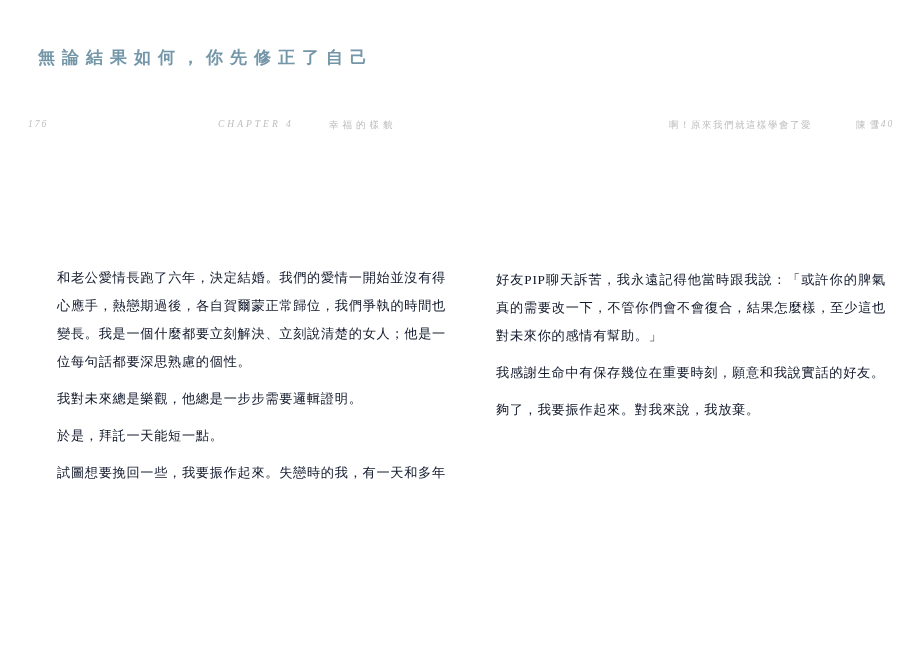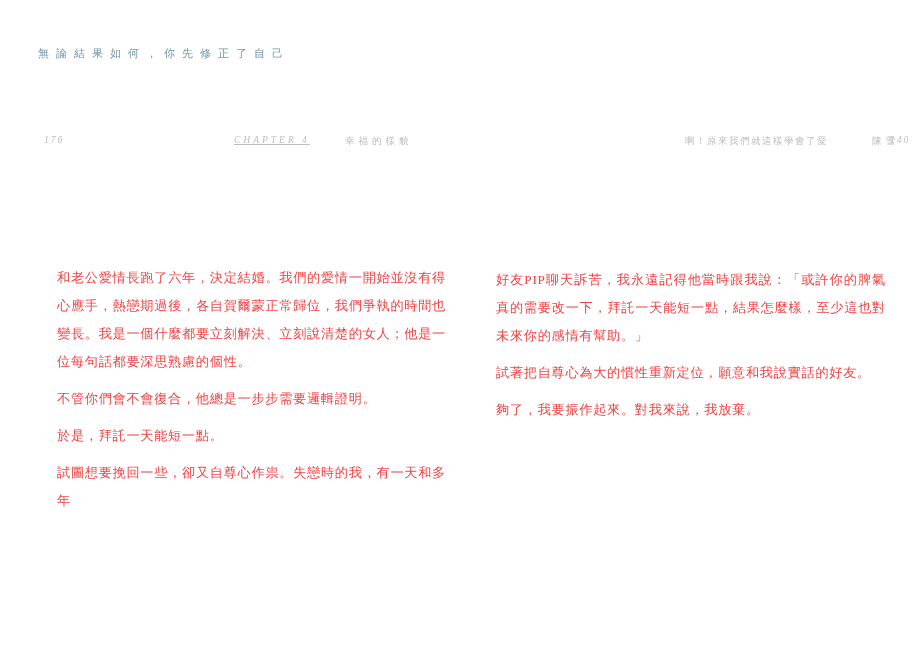--- a/index.html
+++ b/index.html
@@ -13,49 +13,49 @@
     height: 654px;
     background: #ffffff;
     overflow: hidden;
     font-family: "Liberation Serif", "DejaVu Serif", serif;
   }
   .essay-title {
     position: absolute;
     left: 38px;
     top: 46px;
     margin: 0;
-    font-size: 11px;
-    font-weight: 400;
+    font-size: 17px;
+    font-weight: 700;
     letter-spacing: 7px;
     color: #7396a8;
     white-space: nowrap;
   }
   .rh {
     position: absolute;
     top: 119px;
-    margin: 16px;
+    margin: 0;
     font-size: 9.5px;
     color: #bdbdbd;
     white-space: nowrap;
   }
   .rh-num { font-style: italic; letter-spacing: 2px; }
-  .rh-chapter-label { font-style: italic; letter-spacing: 3px; text-decoration: underline; }
+  .rh-chapter-label { font-style: italic; letter-spacing: 3px; }
   .rh-cjk { letter-spacing: 4px; }
   .rh-book-title { letter-spacing: 1.5px; }
   .pos-pg-left { left: 28px; }
   .pos-chapter-label { left: 218px; }
   .pos-chapter-title { left: 329px; }
   .pos-book-title { left: 669px; }
   .pos-author { left: 833px; padding-left: 23px; }
   .pos-pg-right { left: 874px; }
   .page-text {
     position: absolute;
     top: 264px;
     width: 389px;
-    color: #ef4444;
+    color: #0f172a;
   }
   .page-text p {
     margin: 0 0 9px 0;
     font-size: 13.2px;
     line-height: 28px;
     letter-spacing: 0.7px;
     text-align: justify;
     text-align-last: left;
   }
   .left-text { left: 57px; }
@@ -75,24 +75,24 @@
   <span class="rh rh-cjk pos-chapter-title">幸福的樣貌</span>
 
   <span class="rh rh-cjk rh-book-title pos-book-title">啊！原來我們就這樣學會了愛</span>
 
   <span class="rh rh-cjk pos-author">陳雪</span>
 
   <span class="rh rh-num pos-pg-right">140</span>
 
   <div class="page-text left-text">
     <p>和老公愛情長跑了六年，決定結婚。我們的愛情一開始並沒有得心應手，熱戀期過後，各自賀爾蒙正常歸位，我們爭執的時間也變長。我是一個什麼都要立刻解決、立刻說清楚的女人；他是一位每句話都要深思熟慮的個性。</p>
-    <p>不管你們會不會復合，他總是一步步需要邏輯證明。</p>
+    <p>我對未來總是樂觀，他總是一步步需要邏輯證明。</p>
     <p>於是，拜託一天能短一點。</p>
-    <p>試圖想要挽回一些，卻又自尊心作祟。失戀時的我，有一天和多年</p>
+    <p>試圖想要挽回一些，我要振作起來。失戀時的我，有一天和多年</p>
   </div>
 
   <div class="page-text right-text">
-    <p>好友PIP聊天訴苦，我永遠記得他當時跟我說：「或許你的脾氣真的需要改一下，拜託一天能短一點，結果怎麼樣，至少這也對未來你的感情有幫助。」</p>
-    <p>試著把自尊心為大的慣性重新定位，願意和我說實話的好友。</p>
+    <p>好友PIP聊天訴苦，我永遠記得他當時跟我說：「或許你的脾氣真的需要改一下，不管你們會不會復合，結果怎麼樣，至少這也對未來你的感情有幫助。」</p>
+    <p>我感謝生命中有保存幾位在重要時刻，願意和我說實話的好友。</p>
     <p>夠了，我要振作起來。對我來說，我放棄。</p>
   </div>
 
 </div>
 
 </body></html>

